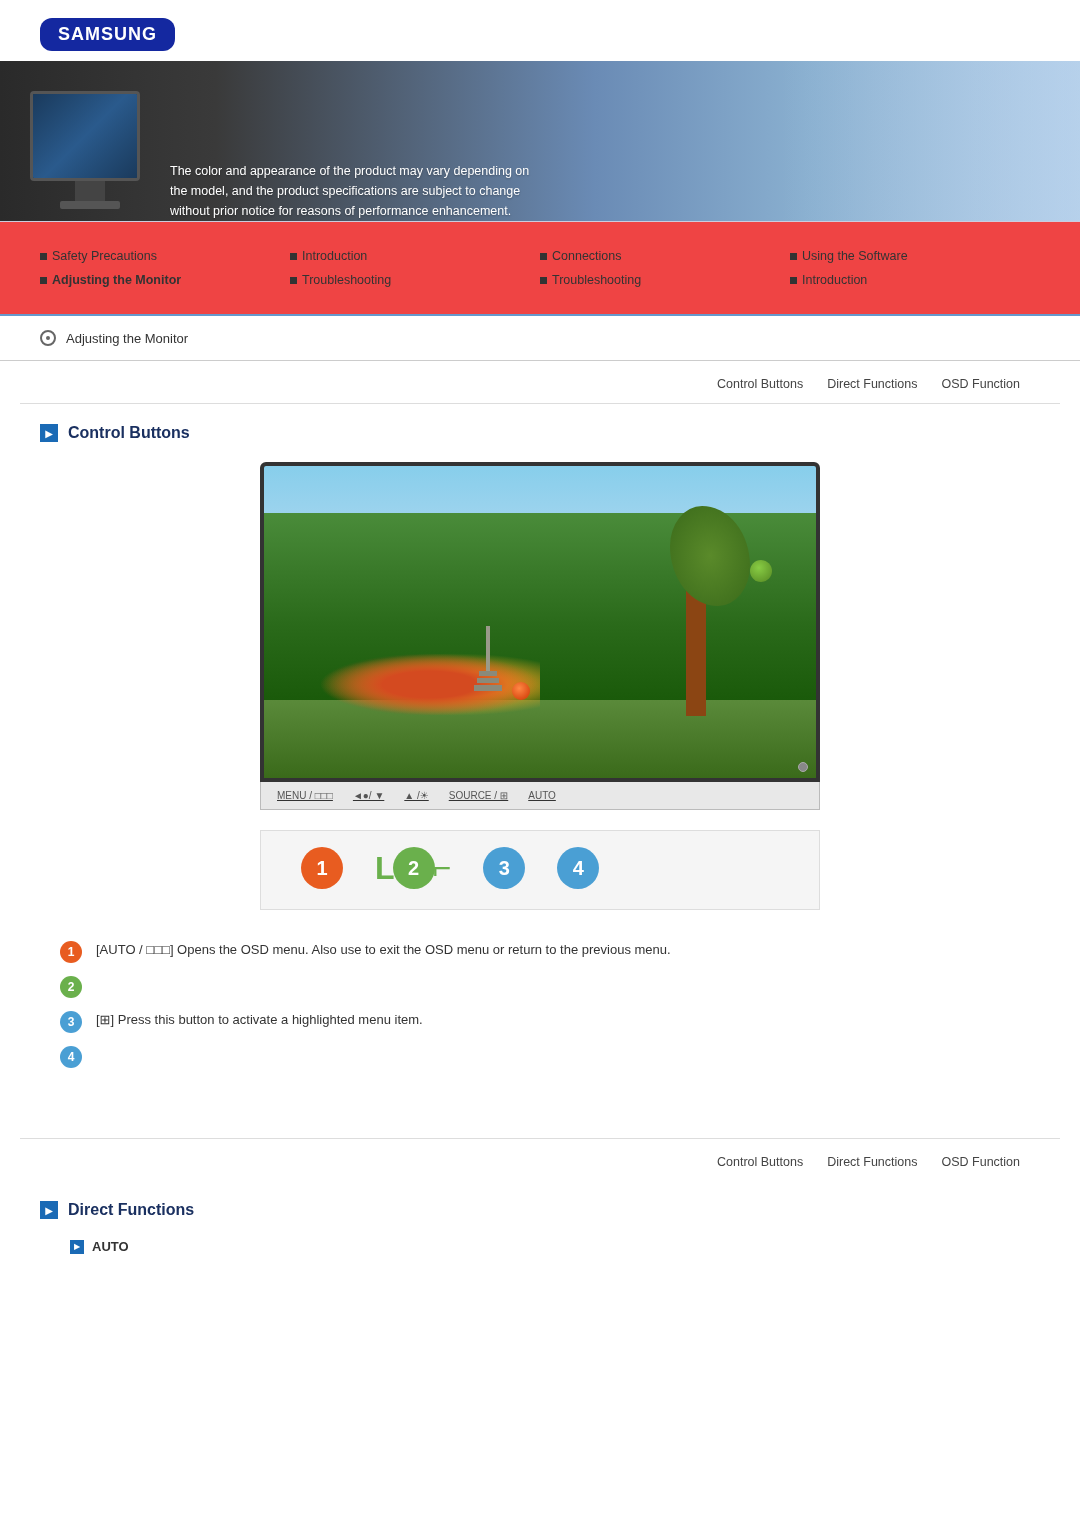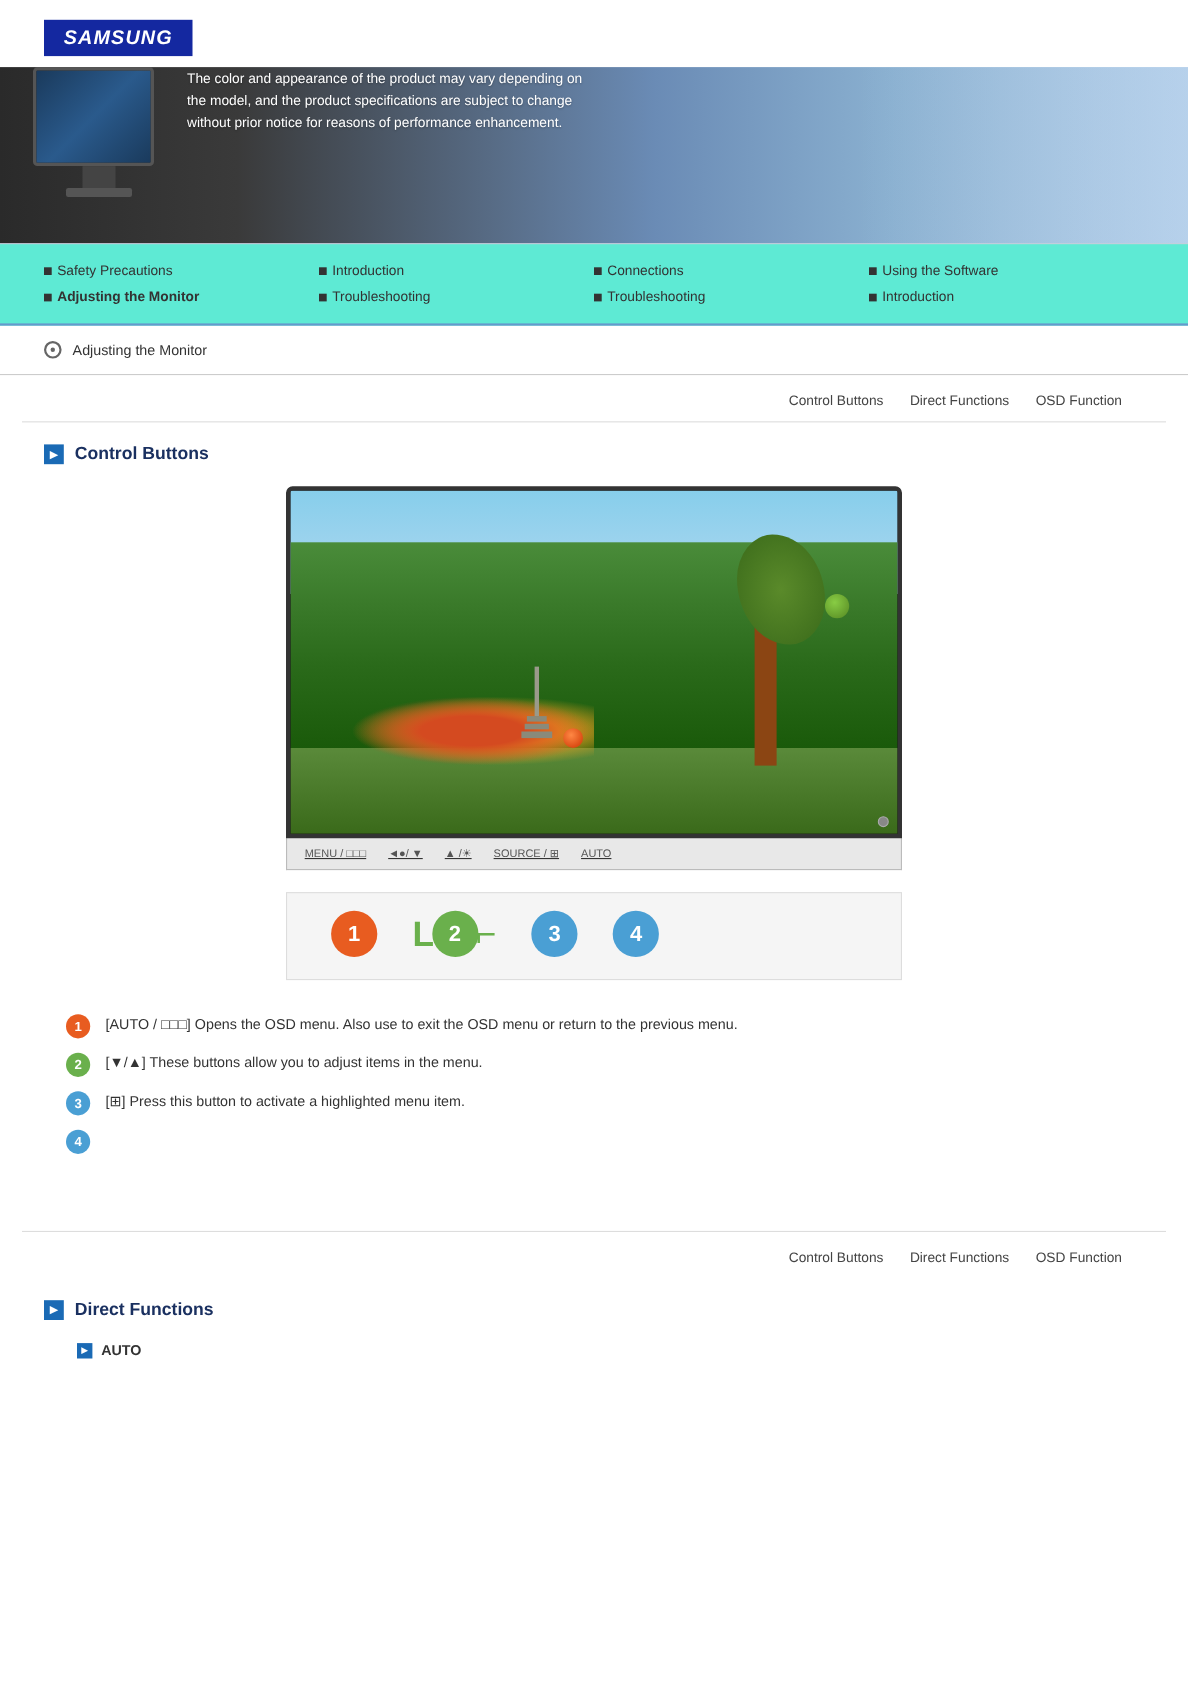--- a/index.html
+++ b/index.html
@@ -16,34 +16,33 @@
     .header {
       background: #fff;
       padding: 18px 40px 0 40px;
     }
     .samsung-logo {
       display: inline-block;
       background: linear-gradient(135deg, #1428A0 0%, #1428A0 100%);
       color: #fff;
       font-size: 18px;
       font-weight: bold;
-      font-style: italic;
       padding: 6px 18px;
-      border-radius: 0;
+      border-radius: 12px;
       letter-spacing: 1px;
       margin-bottom: 10px;
     }
 
     
     .hero-banner {
       width: 100%;
       height: 160px;
       background: linear-gradient(to right, #2a2a2a 0%, #3a3a3a 20%, #6a8bb5 55%, #8ab0d0 75%, #b8d0e8 100%);
       display: flex;
-      align-items: flex-start;
+      align-items: flex-end;
       position: relative;
       overflow: hidden;
       margin-bottom: 0;
     }
     .hero-monitor {
       width: 120px;
       height: 130px;
       margin-left: 30px;
       flex-shrink: 0;
     }
@@ -86,24 +85,24 @@
       position: absolute;
       right: 0;
       top: 0;
       width: 300px;
       height: 160px;
       background: linear-gradient(to left, rgba(180,210,240,0.4), transparent);
     }
 
     
     .nav-menu {
-      background: #5eead4;
+      background: #ef4444;
       border-top: 1px solid #ccd;
       border-bottom: 2px solid #6699cc;
-      padding: 14px 40px;
+      padding: 24px 40px;
     }
     .nav-grid {
       display: grid;
       grid-template-columns: repeat(4, 1fr);
       gap: 4px 0;
     }
     .nav-item {
       font-size: 12.5px;
       color: #333;
       padding: 3px 0;
@@ -528,21 +527,20 @@
     </div>
   </div>
 
   <ul class="desc-list">
     <li class="desc-item">
       <div class="desc-num" style="background:#e85c20;">1</div>
       <span class="desc-text">[AUTO / □□□] Opens the OSD menu. Also use to exit the OSD menu or return to the previous menu.</span>
     </li>
     <li class="desc-item">
       <div class="desc-num" style="background:#6ab04c;">2</div>
-      <span class="desc-text">[▼/▲] These buttons allow you to adjust items in the menu.</span>
     </li>
     <li class="desc-item">
       <div class="desc-num" style="background:#4a9fd4;">3</div>
       <span class="desc-text">[⊞] Press this button to activate a highlighted menu item.</span>
     </li>
     <li class="desc-item">
       <div class="desc-num" style="background:#4a9fd4;">4</div>
     </li>
   </ul>
 

